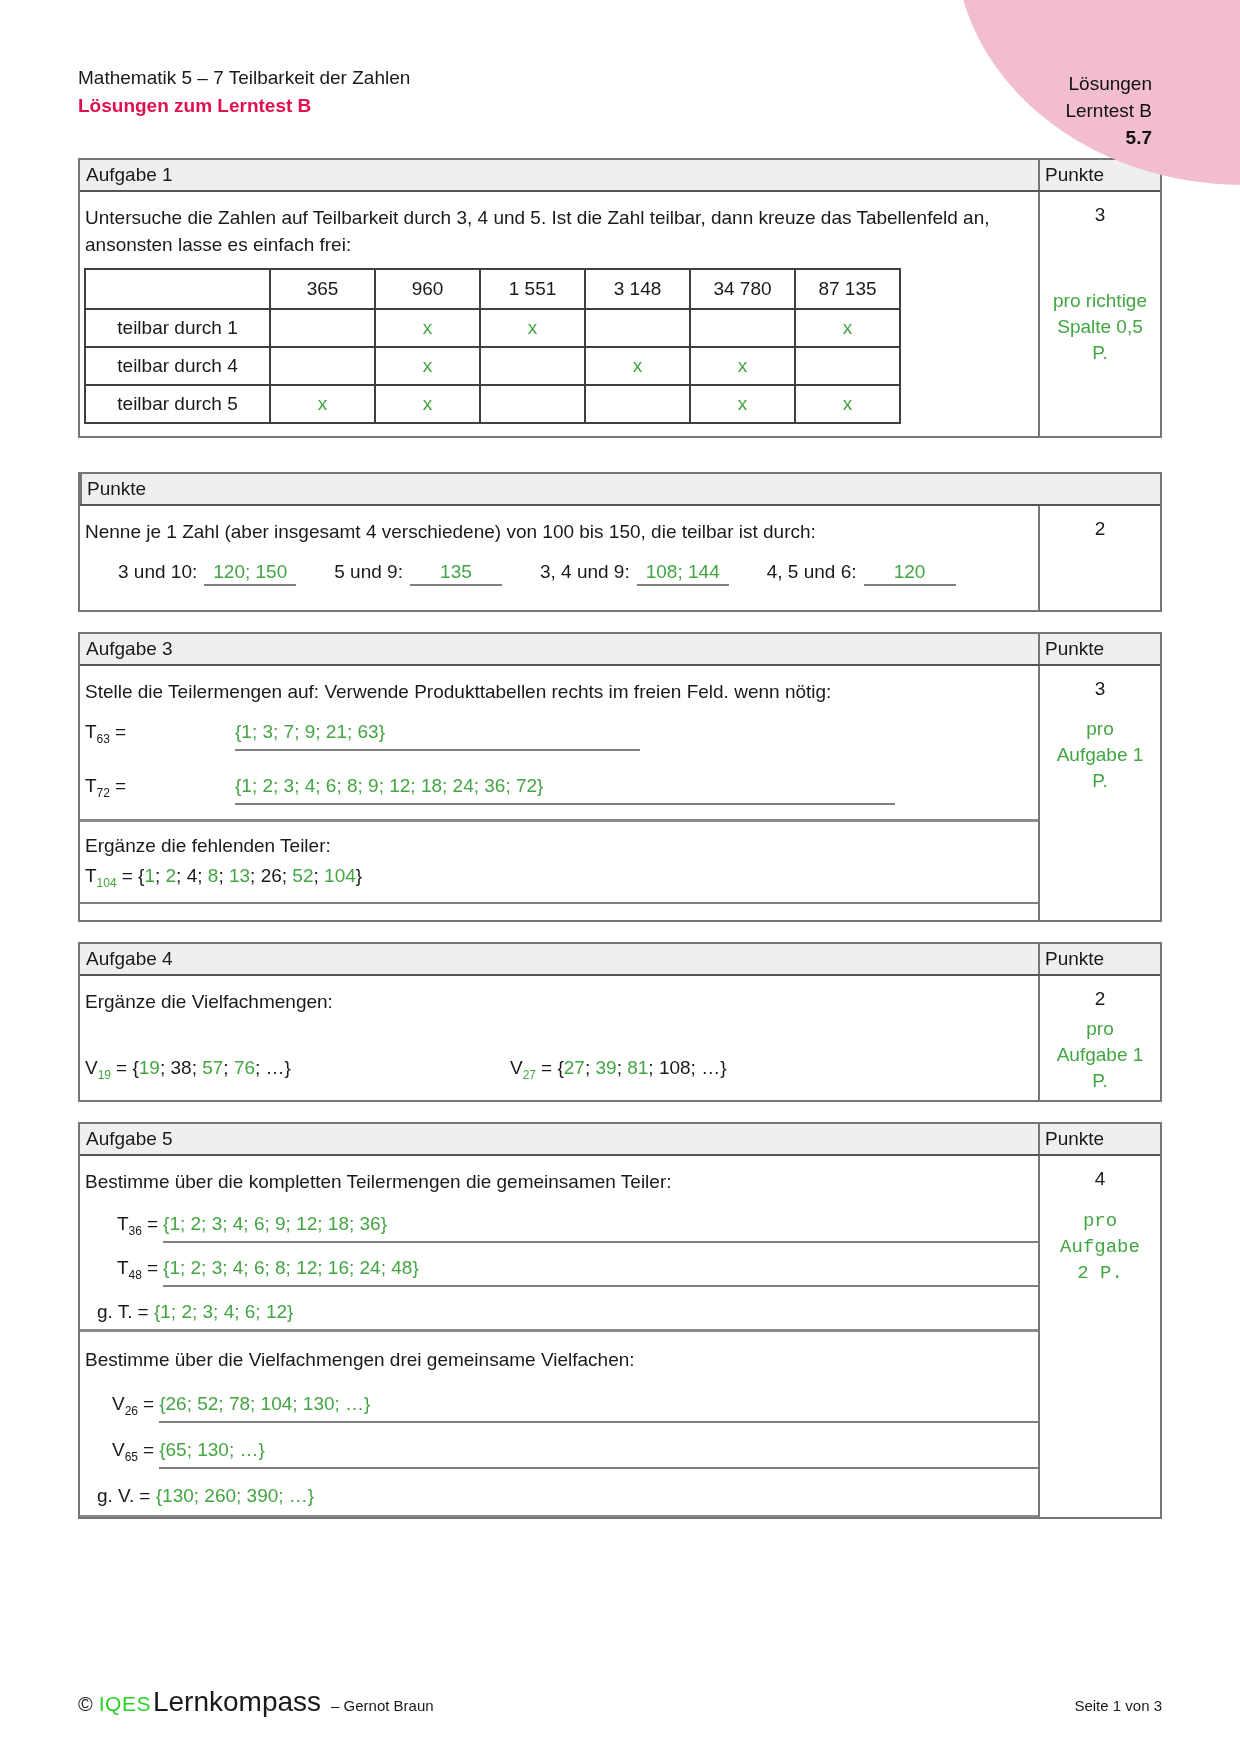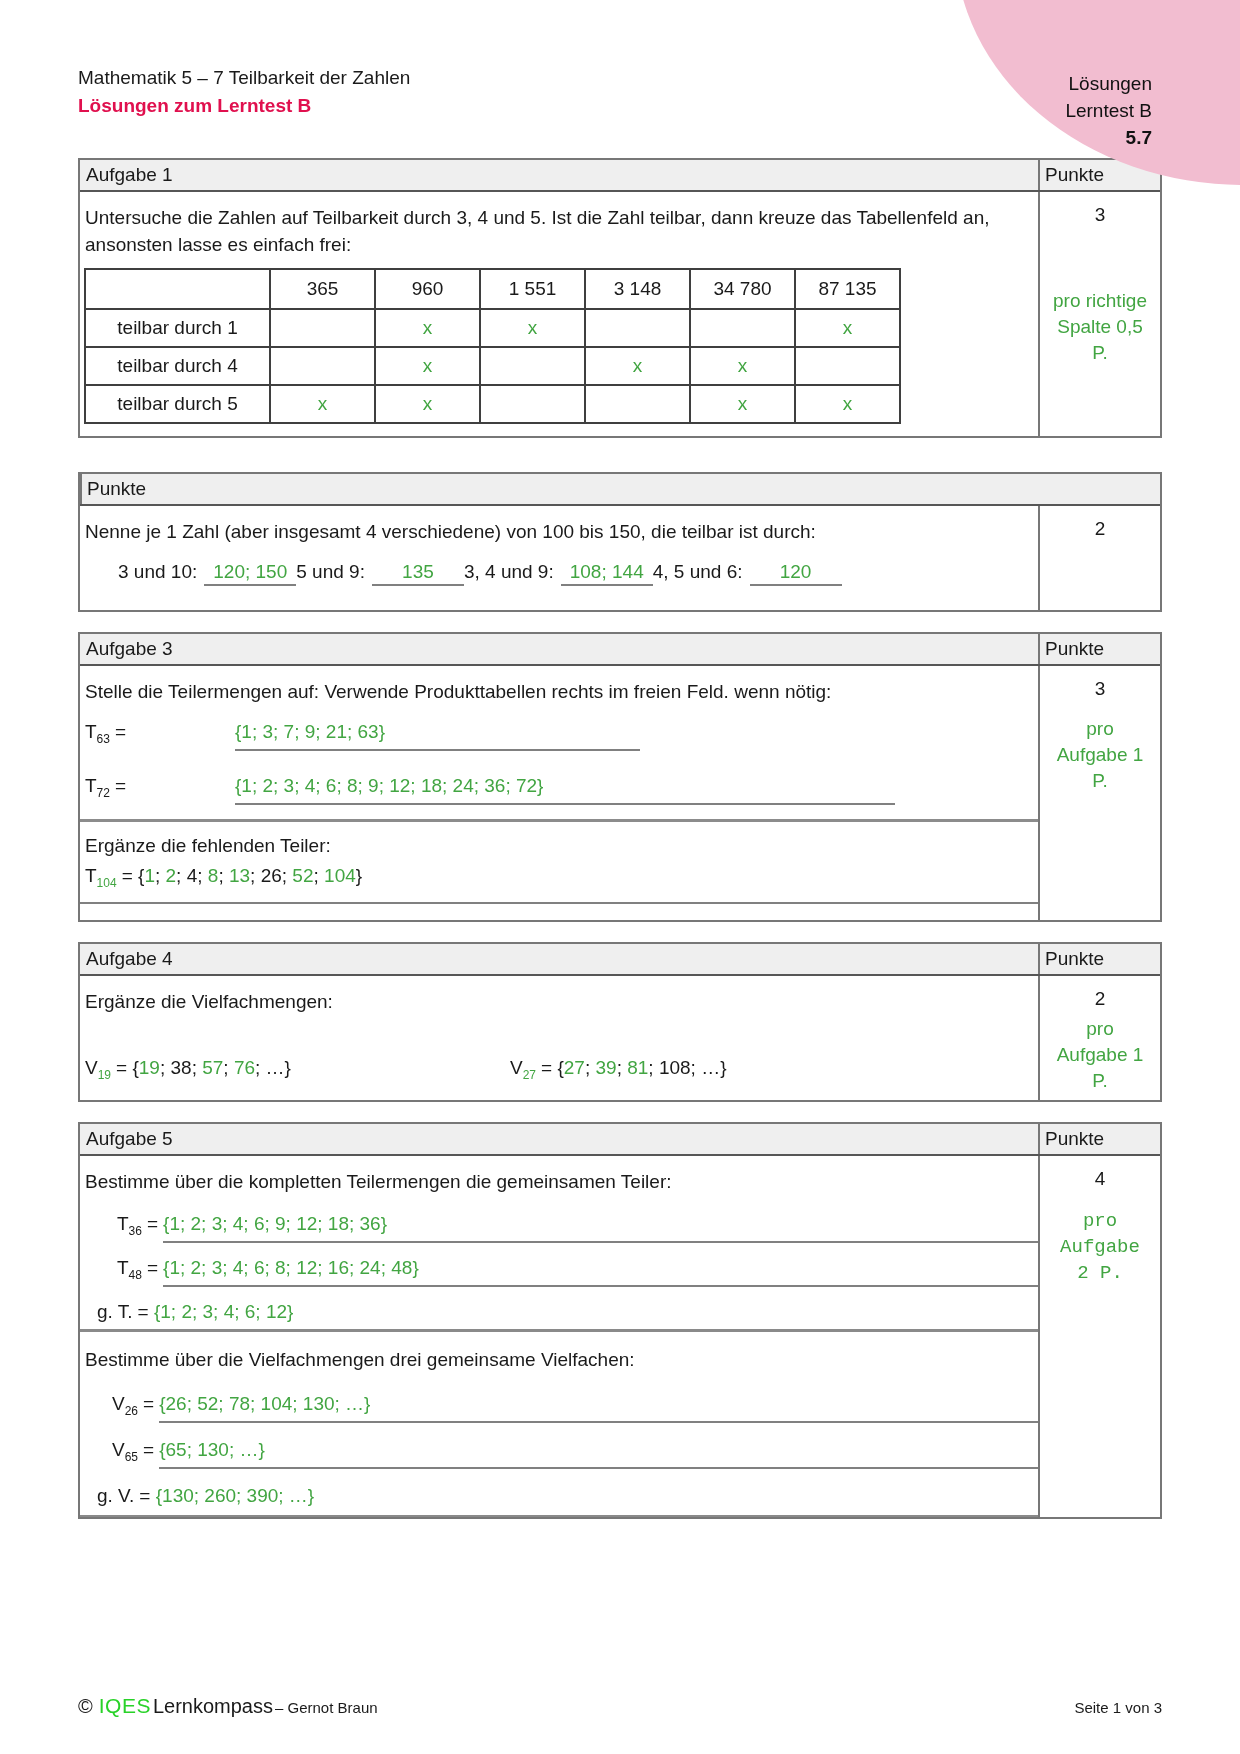--- a/index.html
+++ b/index.html
@@ -50,21 +50,21 @@
 
   
   table.div-table{border-collapse:collapse;margin:10px 4px 12px 4px;}
   table.div-table td{border:2px solid var(--dark);text-align:center;font-size:19px;height:38px;}
   table.div-table tr.head td{height:40px;}
   td.c0{width:185px;}
   td.cn{width:105px;}
   .mark{color:var(--green);}
 
   
-  .a2-row{display:flex;align-items:flex-end;padding:16px 6px 24px 38px;}
+  .a2-row{display:flex;align-items:flex-end;padding:16px 6px 24px 38px;gap:38px;}
   .a2-ans{
     display:inline-block;width:92px;text-align:center;color:var(--green);
     border-bottom:2px solid var(--rule);margin-left:7px;padding-bottom:1px;
   }
 
   
   .g{color:var(--green);}
   .k{color:var(--ink);}
   sub{font-size:12px;vertical-align:sub;}
   .eq{margin-left:5px;}
@@ -95,22 +95,22 @@
   .a5-gv .val{color:var(--green);}
   .instr2{padding:14px 20px 0 5px;line-height:27px;}
 
   
   .footer{
     position:absolute;left:78px;right:78px;bottom:36px;
     display:flex;align-items:baseline;
   }
   .copy{font-size:20px;margin-right:6px;}
   .brand-g{font-size:21px;color:var(--brand-green);letter-spacing:0.5px;}
-  .brand-k{font-size:20px;margin-left:2px;}
-  .author{font-size:15px;margin-left:2px;}
+  .brand-k{font-size:28px;margin-left:2px;}
+  .author{font-size:15px;margin-left:10px;}
   .spacer{flex:1;}
   .pageno{font-size:15px;}
 </style>
 </head>
 <body>
 
 <div class="page">
 
   <svg class="blob" width="400" height="200" viewBox="0 0 400 200" aria-hidden="true">
     <ellipse cx="403" cy="-58" rx="288" ry="243" fill="#f2bdd0"></ellipse>

